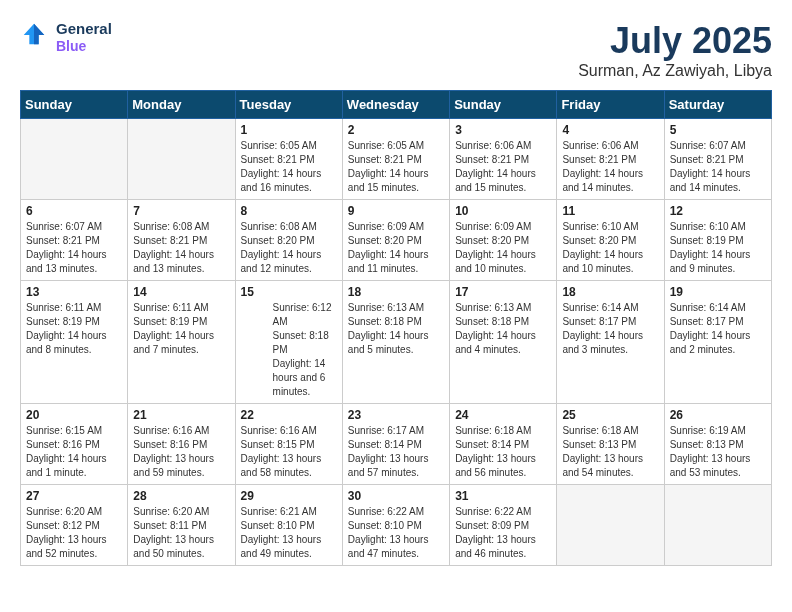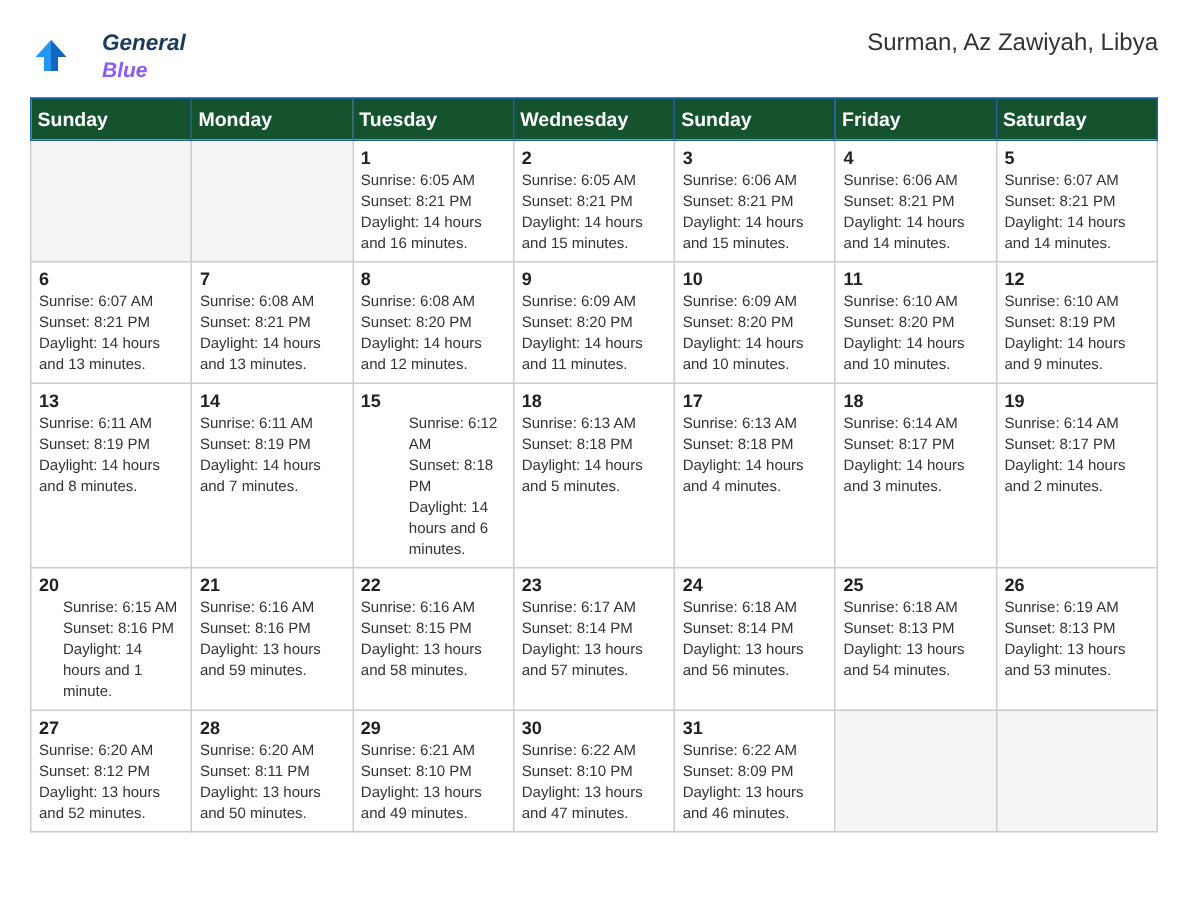--- a/index.html
+++ b/index.html
@@ -11,23 +11,21 @@
       padding: 20px;
     }
     .header {
       display: flex;
       justify-content: space-between;
       align-items: flex-start;
       margin-bottom: 10px;
     }
     .logo {
       display: flex;
-      align-items: center;
-      gap: 20px;
-      font-style: italic;
+      gap: 8px;
     }
     .logo-icon {
       width: 28px;
       height: 28px;
     }
     .title-block {
       text-align: right;
     }
     .month-title {
       font-size: 36px;
@@ -37,21 +35,21 @@
     .location {
       font-size: 16px;
       color: #333;
     }
     .calendar {
       width: 100%;
       border-collapse: collapse;
       border: 1px solid #ccc;
     }
     .calendar th {
-      background: #14532d;
+      background: #0c4a6e;
       color: #fff;
       font-size: 13px;
       font-weight: bold;
       padding: 6px 4px;
       text-align: left;
       border: 1px solid #2060a0;
     }
     .calendar td {
       vertical-align: top;
       border: 1px solid #ccc;
@@ -92,20 +90,21 @@
     <svg class="logo-icon" viewBox="0 0 30 30">
       <path d="M15 4 L26 16 L20 16 L20 26 L10 26 L10 16 L4 16 Z" fill="#2196F3"></path>
       <path d="M15 4 L26 16 L20 16 L20 26 L15 26 L15 4 Z" fill="#1565C0"></path>
     </svg>
     <div>
       <div style="font-size:15px; font-weight:bold; color:#1a3a5c; line-height:1.2;">General</div>
       <div style="font-size:14px; font-weight:bold; color:#8b5cf6; line-height:1.2;">Blue</div>
     </div>
   </div>
   <div class="title-block">
+    <div class="month-title">July 2025</div>
     <div class="location">Surman, Az Zawiyah, Libya</div>
   </div>
 </div>
 
 <table class="calendar">
   <thead>
     <tr>
     <th>Sunday</th>
         <th>Monday</th>
         <th>Tuesday</th>
@@ -234,21 +233,21 @@
         <td>
           <span class="day-number">19</span>
           <div class="day-info" style="white-space: pre-line;">Sunrise: 6:14 AM
 Sunset: 8:17 PM
 Daylight: 14 hours and 2 minutes.</div>
         </td>
       </tr>
       <tr class="row-alt">
         <td>
           <span class="day-number">20</span>
-          <div class="day-info" style="white-space: pre-line; margin-left: 16px;">Sunrise: 6:15 AM
+          <div class="day-info" style="white-space: pre-line;">Sunrise: 6:15 AM
 Sunset: 8:16 PM
 Daylight: 14 hours and 1 minute.</div>
         </td>
         <td>
           <span class="day-number">21</span>
           <div class="day-info" style="white-space: pre-line;">Sunrise: 6:16 AM
 Sunset: 8:16 PM
 Daylight: 13 hours and 59 minutes.</div>
         </td>
         <td>

